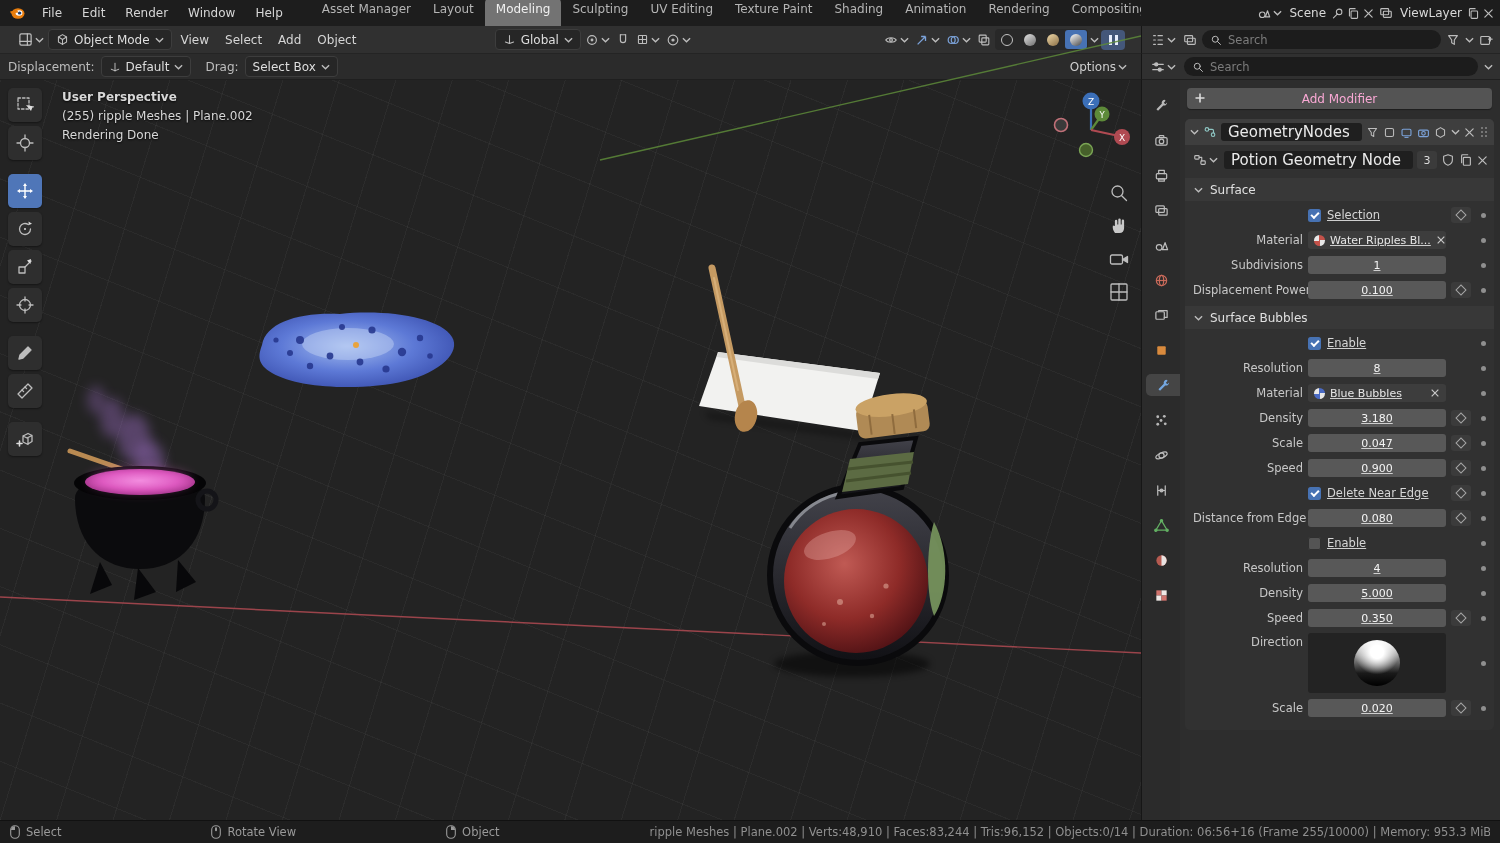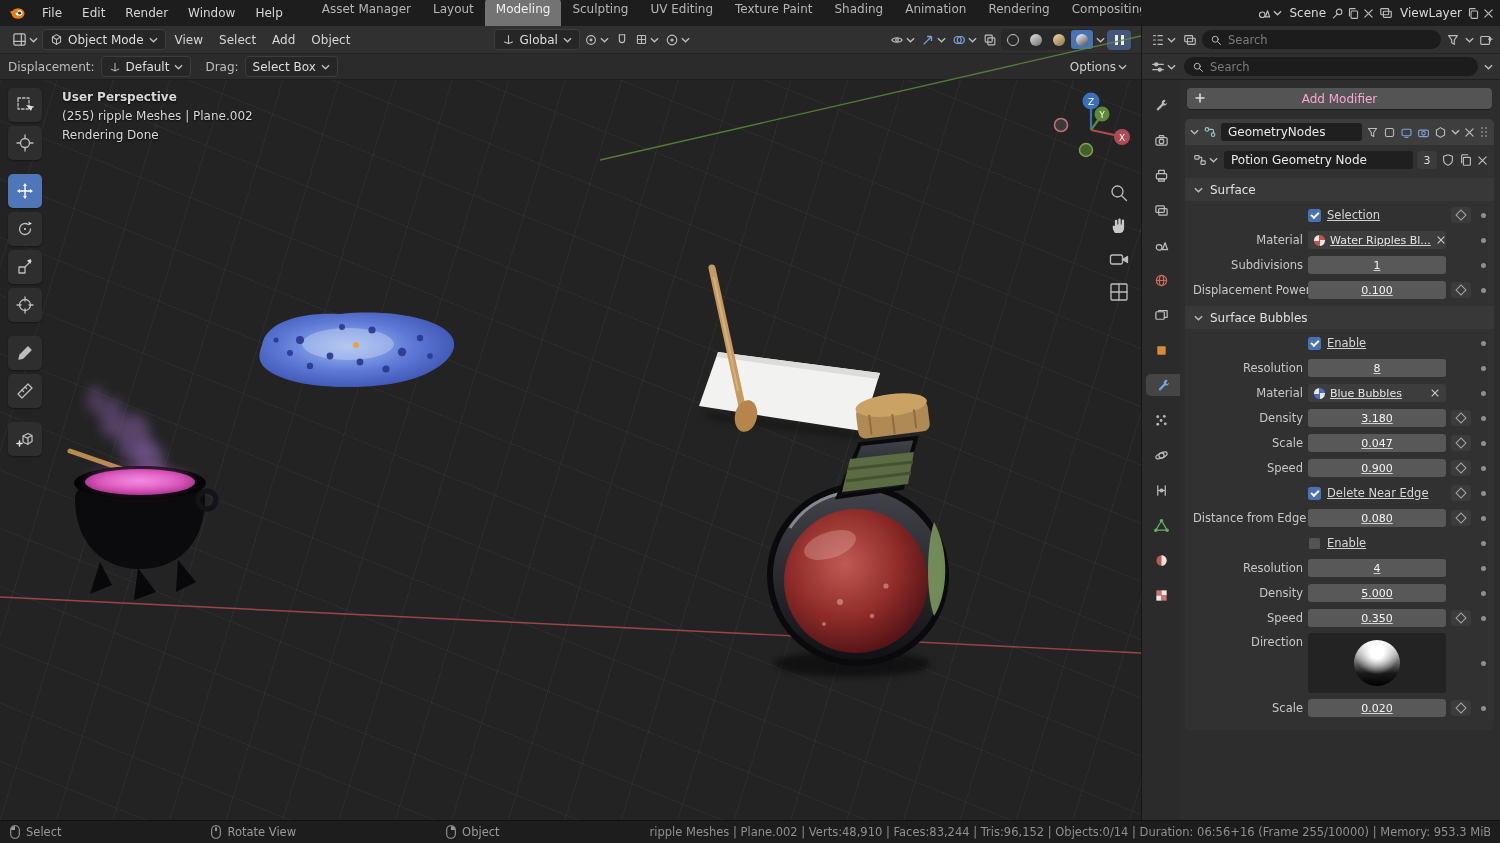--- a/index.html
+++ b/index.html
@@ -17,21 +17,21 @@
   .menu-item { padding:0 10px; line-height:26px; color:#d6d6d6; cursor:default; }
   .tabs { display:flex; align-items:flex-end; height:26px; margin-left:18px; max-width:830px; overflow:hidden; }
   .tab { padding:5px 11px 10px; color:#b5b5b5; border-radius:6px 6px 0 0; white-space:nowrap;text-align:right; }
   .tab.active { background:#737373; color:#f0f0f0; }
   .topbar-right { position:absolute; right:6px; top:0; height:26px; display:flex; align-items:center; gap:3px; }
   .tb-txt { color:#d9d9d9; padding:0 2px; }
   .mini-btn { display:flex; align-items:center; gap:2px; padding:0 2px; height:20px; border-radius:3px; }
 
   
   .vp-header { position:absolute; top:26px; left:0; width:1141px; height:28px; background:#303030;
-    display:flex; align-items:center; padding:0 10px; gap:2px; border-bottom:1px solid #242424; }
+    display:flex; align-items:center; padding:0 16px; gap:2px; border-bottom:1px solid #242424; }
   .vp-tools { position:absolute; top:54px; left:0; width:1141px; height:26px; background:#2b2b2b;
     display:flex; align-items:center; padding:0 8px; gap:6px; border-bottom:1px solid #1f1f1f; }
   .dd { display:flex; align-items:center; gap:5px; background:#262626; border:1px solid #3d3d3d;
     border-radius:4px; height:21px; padding:0 7px; color:#dedede; white-space:nowrap; }
   .hmenu { padding:0 7px; color:#d6d6d6; }
   .seg { display:flex; align-items:center; background:#282828; border-radius:4px; padding:1px; gap:1px; }
   .seg .cell { width:22px; height:19px; display:flex; align-items:center; justify-content:center; border-radius:3px; }
   .cell.on { background:#4772b3; }
   .ball { width:12px; height:12px; border-radius:50%; background:linear-gradient(145deg,#e3e3e3,#6f6f6f); }
   .ball.wire { background:none; border:1.5px solid #c2c2c2; }
@@ -78,21 +78,21 @@
   .pcontent { flex:1; padding:8px 5px 0 4px; overflow:hidden; }
 
   .addmod { height:21px; background:#545454; border-radius:4px; margin:0 3px 10px 3px; position:relative;
     display:flex; align-items:center; justify-content:center; color:#f9a8d4; box-shadow:0 1px 1px rgba(0,0,0,.35); }
   .addmod .plus { position:absolute; left:7px; top:4px; }
 
   .modpanel { background:#313131; border-radius:5px; margin:0 1px; padding-bottom:8px; }
   .mod-h { height:26px; background:#3e3e3e; border-radius:5px 5px 0 0; display:flex; align-items:center;
     gap:4px; padding:0 5px; }
   .txtfield { background:#1f1f1f; border-radius:3px; height:18px; display:flex; align-items:center;
-    padding:0 7px; color:#eaeaea; font-size:12px; white-space:nowrap; overflow:hidden; }
+    padding:0 7px; color:#eaeaea; font-size:15px; white-space:nowrap; overflow:hidden; }
   .cnt { background:#3b3b3b; border-radius:3px; height:18px; min-width:20px; padding:0 4px; display:flex;
     align-items:center; justify-content:center; font-size:11px; color:#dcdcdc; }
   .ntree-row { display:flex; align-items:center; gap:4px; padding:5px 6px 3px 6px; }
 
   .sub-h { display:flex; align-items:center; gap:7px; height:23px; background:#383838; margin:5px 0 3px;
     padding:0 9px; color:#e0e0e0; }
 
   .prow { display:grid; grid-template-columns:110px 1fr 22px 10px; align-items:center; gap:5px;
     height:22px; margin:3px 6px 3px 8px; }
   .prow.tall { height:62px; }

